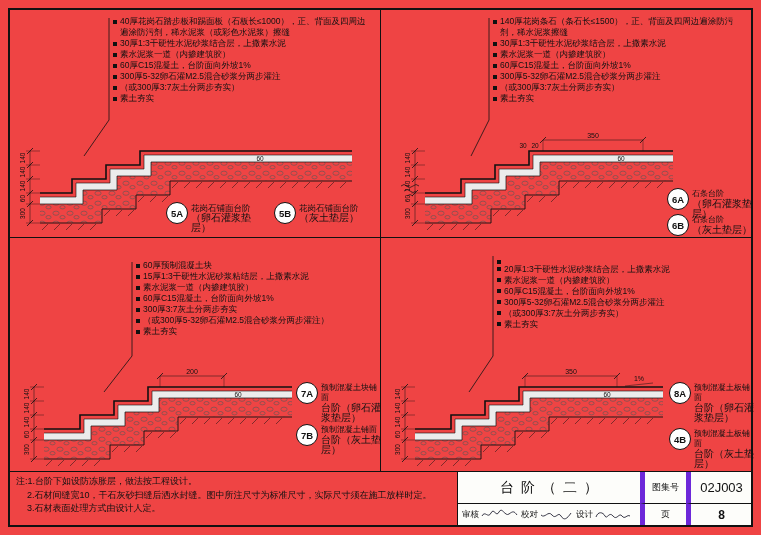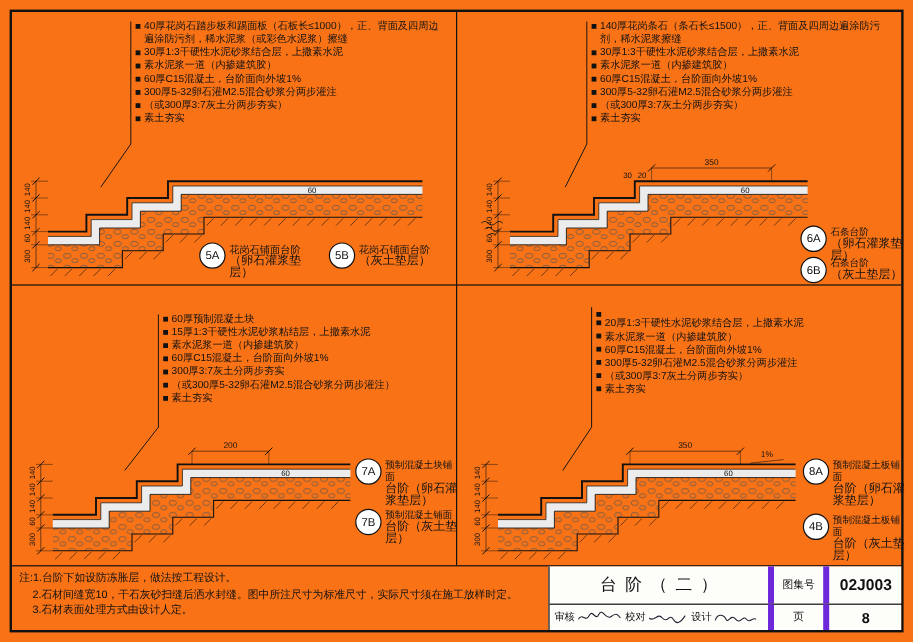--- a/index.html
+++ b/index.html
@@ -1,18 +1,18 @@
 <!DOCTYPE html>
 <html><head>
 <meta charset="utf-8">
 <style>
   *{box-sizing:border-box;margin:0;padding:0}
   html,body{width:761px;height:535px}
   body{position:relative;background:#f4f4f1;font-family:"Liberation Sans",sans-serif;color:#111}
-  .page{position:absolute;inset:0;background:#f97316}
+  .page{position:absolute;inset:0;background:#ef4444}
   .frame{position:absolute;left:8px;top:8px;width:745px;height:519px;border:2px solid #111}
   .inner{position:absolute;inset:0}
   .divider{position:absolute;background:#111}
   .v-div{left:370px;top:0;width:1px;height:461px}
   .h-div{left:0;top:227px;width:741px;height:1px}
   .f-div{left:0;top:461px;width:741px;height:1px}
   .panel{position:absolute}
   .panel-5{left:0;top:0;width:370px;height:227px}
   .panel-6{left:371px;top:0;width:370px;height:227px}
   .panel-7{left:0;top:228px;width:370px;height:232px}
@@ -20,38 +20,38 @@
   svg.draw{position:absolute;inset:0;width:100%;height:100%}
   svg text{font-family:"Liberation Sans",sans-serif;fill:#111}
   .dim{font-size:6.5px}
   .dimt{font-size:7px}
   .t-mid{text-anchor:middle}
   .ann{position:absolute;display:flex;flex-direction:column}
   .ann-item{display:flex;align-items:flex-start;font-size:8.5px;line-height:11px}
   .bullet{flex:0 0 auto;width:4px;height:4px;background:#111;margin:3.5px 3px 0 0}
   .lbl{position:absolute;display:flex;align-items:flex-start;gap:3px}
   .lbl-circle{flex:0 0 auto;width:22px;height:22px;border:1.3px solid #111;border-radius:50%;
-    display:flex;align-items:center;justify-content:center;font-size:9.5px;font-weight:normal;background:#fff}
+    display:flex;align-items:center;justify-content:center;font-size:9.5px;font-weight:bold;background:#fff}
   .lbl-text{padding-top:1px}
   .lbl-title{font-size:8px;font-weight:normal;line-height:10px}
   .lbl-sub{font-size:10px;line-height:10px}
   .lbl-wide .lbl-title{font-size:8.5px}
   .lbl-wide .lbl-text{width:78px}
   .lbl-narrow .lbl-text{width:62px}
   .footer{position:absolute;left:0;top:462px;width:741px;height:53px}
   .notes{position:absolute;left:6px;top:3px;width:438px;font-size:9px;line-height:13.5px}
   .notes .indent{padding-left:11px}
   .tb{position:absolute;right:0;top:0;width:294px;height:53px;border-left:1px solid #111;
       display:grid;grid-template-columns:182px 46px 66px;grid-template-rows:31px 22px;background:#fdfdfa}
   .tb-cell{display:flex;align-items:center;justify-content:center}
   .tb-cell.c2,.tb-cell.c3{border-left:5px solid #6d28d9}
   .tb-cell.r2{border-top:1px solid #111}
   .tb-title{font-size:14px;letter-spacing:7px;font-weight:normal;padding-left:7px}
   .tb-lab{font-size:9px}
-  .tb-val{font-size:13px;font-weight:bold}
+  .tb-val{font-size:13px;font-weight:normal}
   .tb-page{font-size:12px;font-weight:bold}
   .tb-sign{justify-content:flex-start;gap:2px;padding:0 4px;font-size:8.5px}
   .sig{flex:0 0 auto}
 </style>
 </head>
 <body>
 
 <svg width="0" height="0" style="position:absolute" aria-hidden="true">
   <defs>
     <pattern id="rubble" patternUnits="userSpaceOnUse" width="14" height="10">

